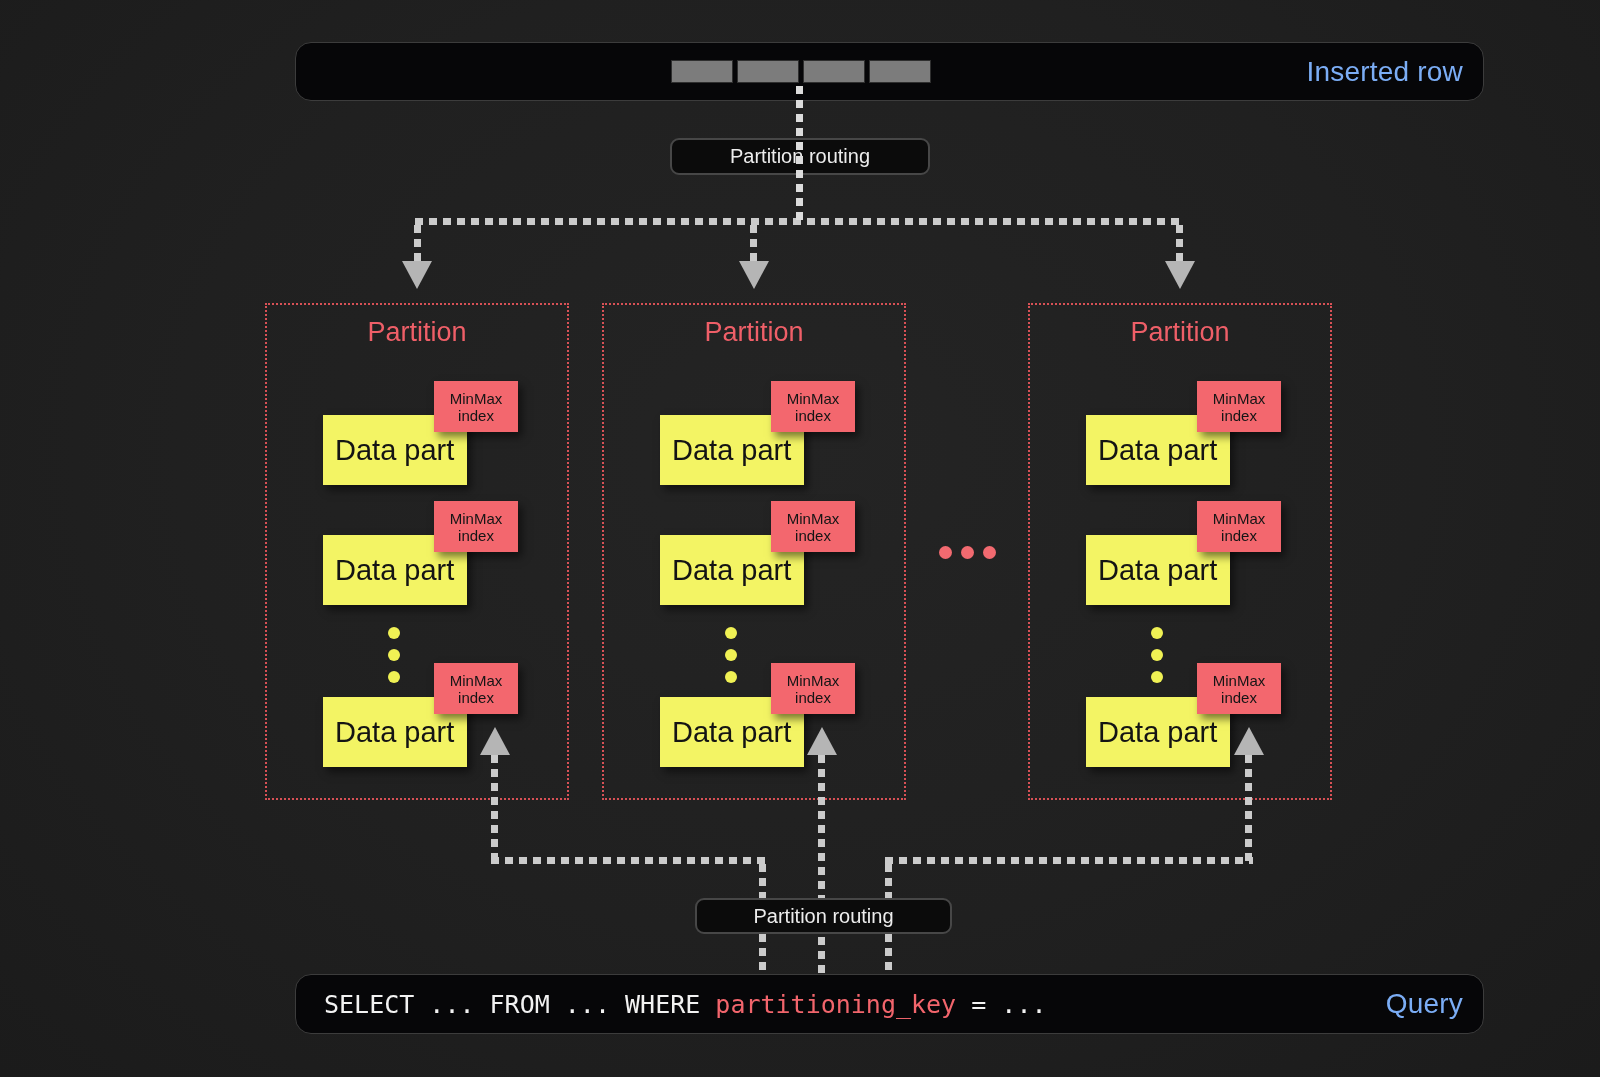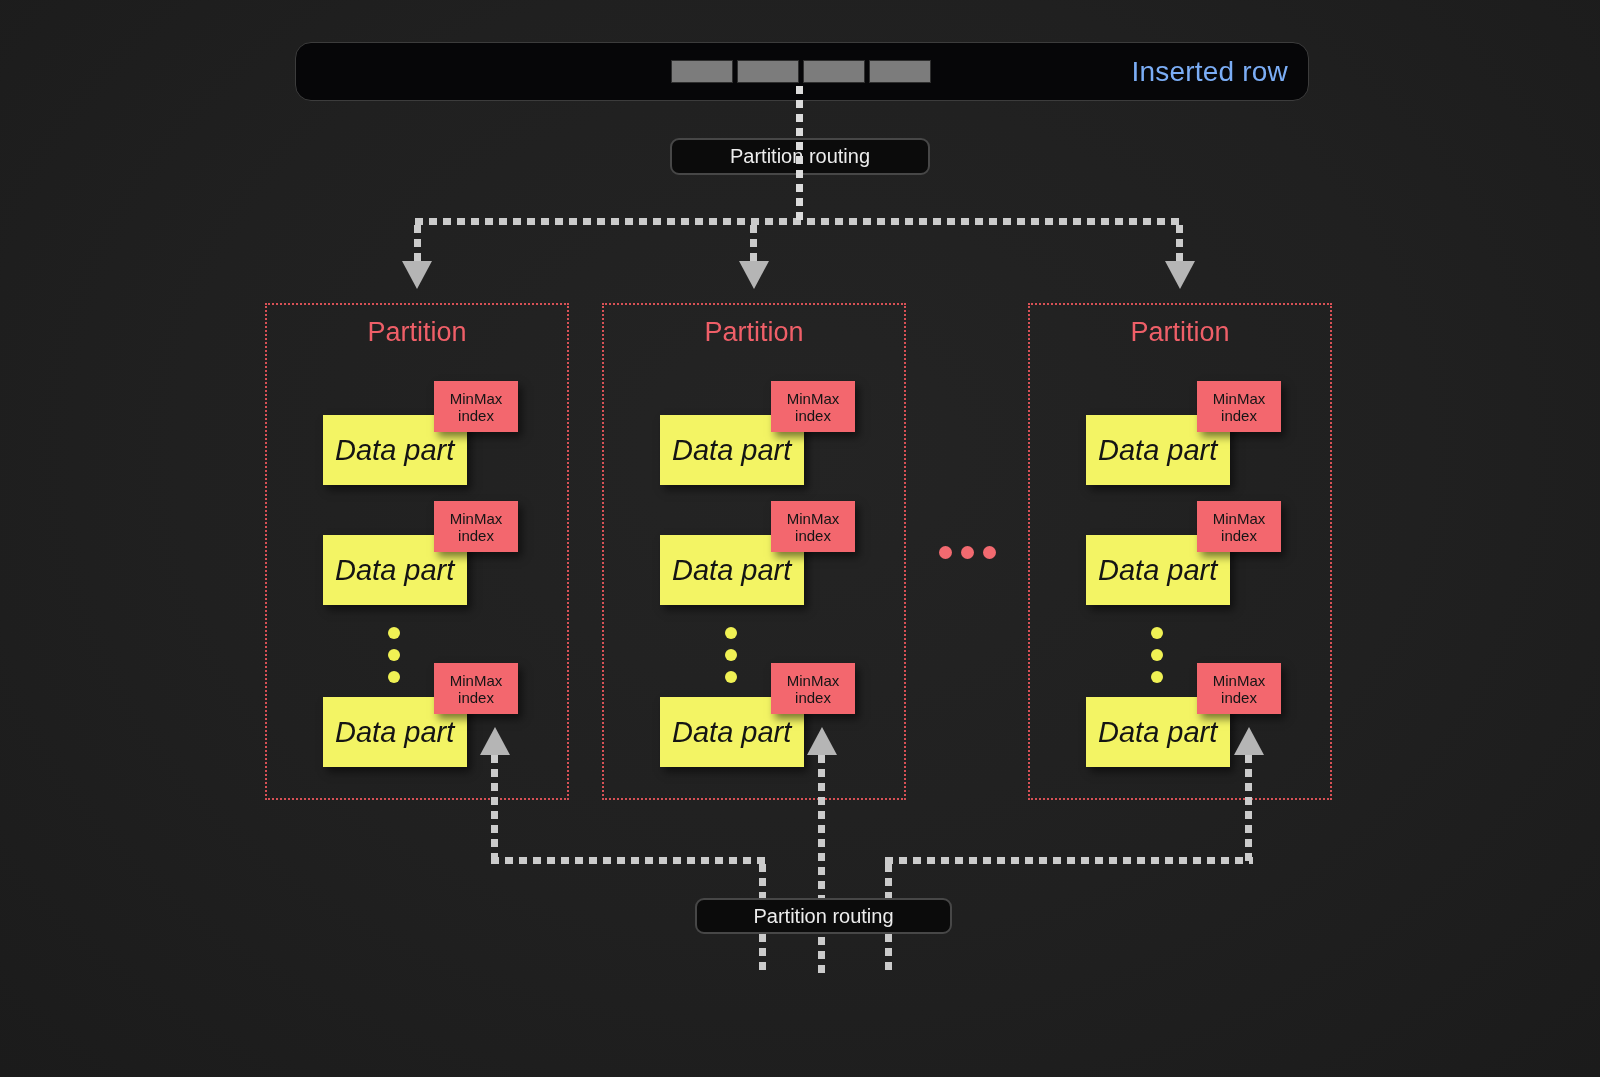--- a/index.html
+++ b/index.html
@@ -3,21 +3,21 @@
 <meta charset="utf-8">
 <style>
   html,body{margin:0;padding:0;background:#191919;}
   .stage{
     position:relative;width:1600px;height:1077px;overflow:hidden;
     background:radial-gradient(ellipse at 50% 42%, #242424 0%, #202020 55%, #1b1b1b 100%);
     font-family:"Liberation Sans", sans-serif;
   }
   
   .panel{
-    position:absolute;left:295px;width:1014px;background:#060608;
+    position:absolute;left:295px;width:1189px;background:#060608;
     border:1px solid #3c3c3c;border-radius:16px;box-sizing:border-box;z-index:4;
   }
   .panel.top{top:42px;height:59px;}
   .panel.bottom{top:974px;height:60px;}
   .blue-label{
     position:absolute;right:20px;top:0;height:100%;display:flex;align-items:center;
     color:#7badf5;font-size:28px;letter-spacing:.2px;
   }
   .cells{position:absolute;left:375px;top:17px;width:260px;height:23px;display:flex;gap:4px;}
   .cell{flex:1;background:#7c7c7c;border:1px solid #2f2f2f;box-sizing:border-box;}
@@ -45,21 +45,21 @@
   
   .partition{
     position:absolute;top:303px;width:304px;height:497px;box-sizing:border-box;
     border:2px dotted #d85156;z-index:2;
   }
   .ptitle{position:absolute;top:12px;left:0;width:100%;text-align:center;
     color:#ef5f68;font-size:27px;}
   .datapart{
     position:absolute;left:56px;width:144px;height:70px;background:#f3f464;color:#141414;
     font-size:29px;display:flex;align-items:center;padding-left:12px;box-sizing:border-box;
-    box-shadow:4px 5px 8px rgba(0,0,0,.5);z-index:1;font-style:italic;
+    box-shadow:4px 5px 8px rgba(0,0,0,.5);z-index:1;
   }
   .minmax{
     position:absolute;left:167px;width:84px;height:51px;background:#f3676e;color:#151515;
     font-size:15px;line-height:17px;text-align:center;display:flex;align-items:center;
     justify-content:center;box-shadow:4px 5px 8px rgba(0,0,0,.5);z-index:2;
   }
   .vdots{position:absolute;left:121px;top:322px;display:flex;flex-direction:column;gap:10px;}
   .vdots span{width:12px;height:12px;border-radius:50%;background:#f0f154;}
   .ellipsis{position:absolute;left:939px;top:546px;display:flex;gap:9px;z-index:2;}
   .ellipsis span{width:13px;height:13px;border-radius:50%;background:#f26a70;}
@@ -147,14 +147,18 @@
   <div class="vdash" style="left:818px;top:755px;height:219px;"></div>
   <div class="tri-up" style="left:1234px;top:727px;"></div>
   <div class="vdash" style="left:1245px;top:755px;height:108px;"></div>
   <div class="hdash" style="left:491px;top:857px;width:275px;"></div>
   <div class="hdash" style="left:885px;top:857px;width:368px;"></div>
   <div class="vdash" style="left:759px;top:864px;height:110px;"></div>
   <div class="vdash" style="left:885px;top:864px;height:110px;"></div>
 
   <div class="pill" style="left:695px;top:898px;width:257px;height:36px;">Partition routing</div>
 
+  <div class="panel bottom">
+    <div class="code"><span>SELECT ... FROM ... WHERE </span><span class="key">partitioning_key</span><span> = ...</span></div>
+    <div class="blue-label">Query</div>
+  </div>
 
 </div>
 
 </body></html>

